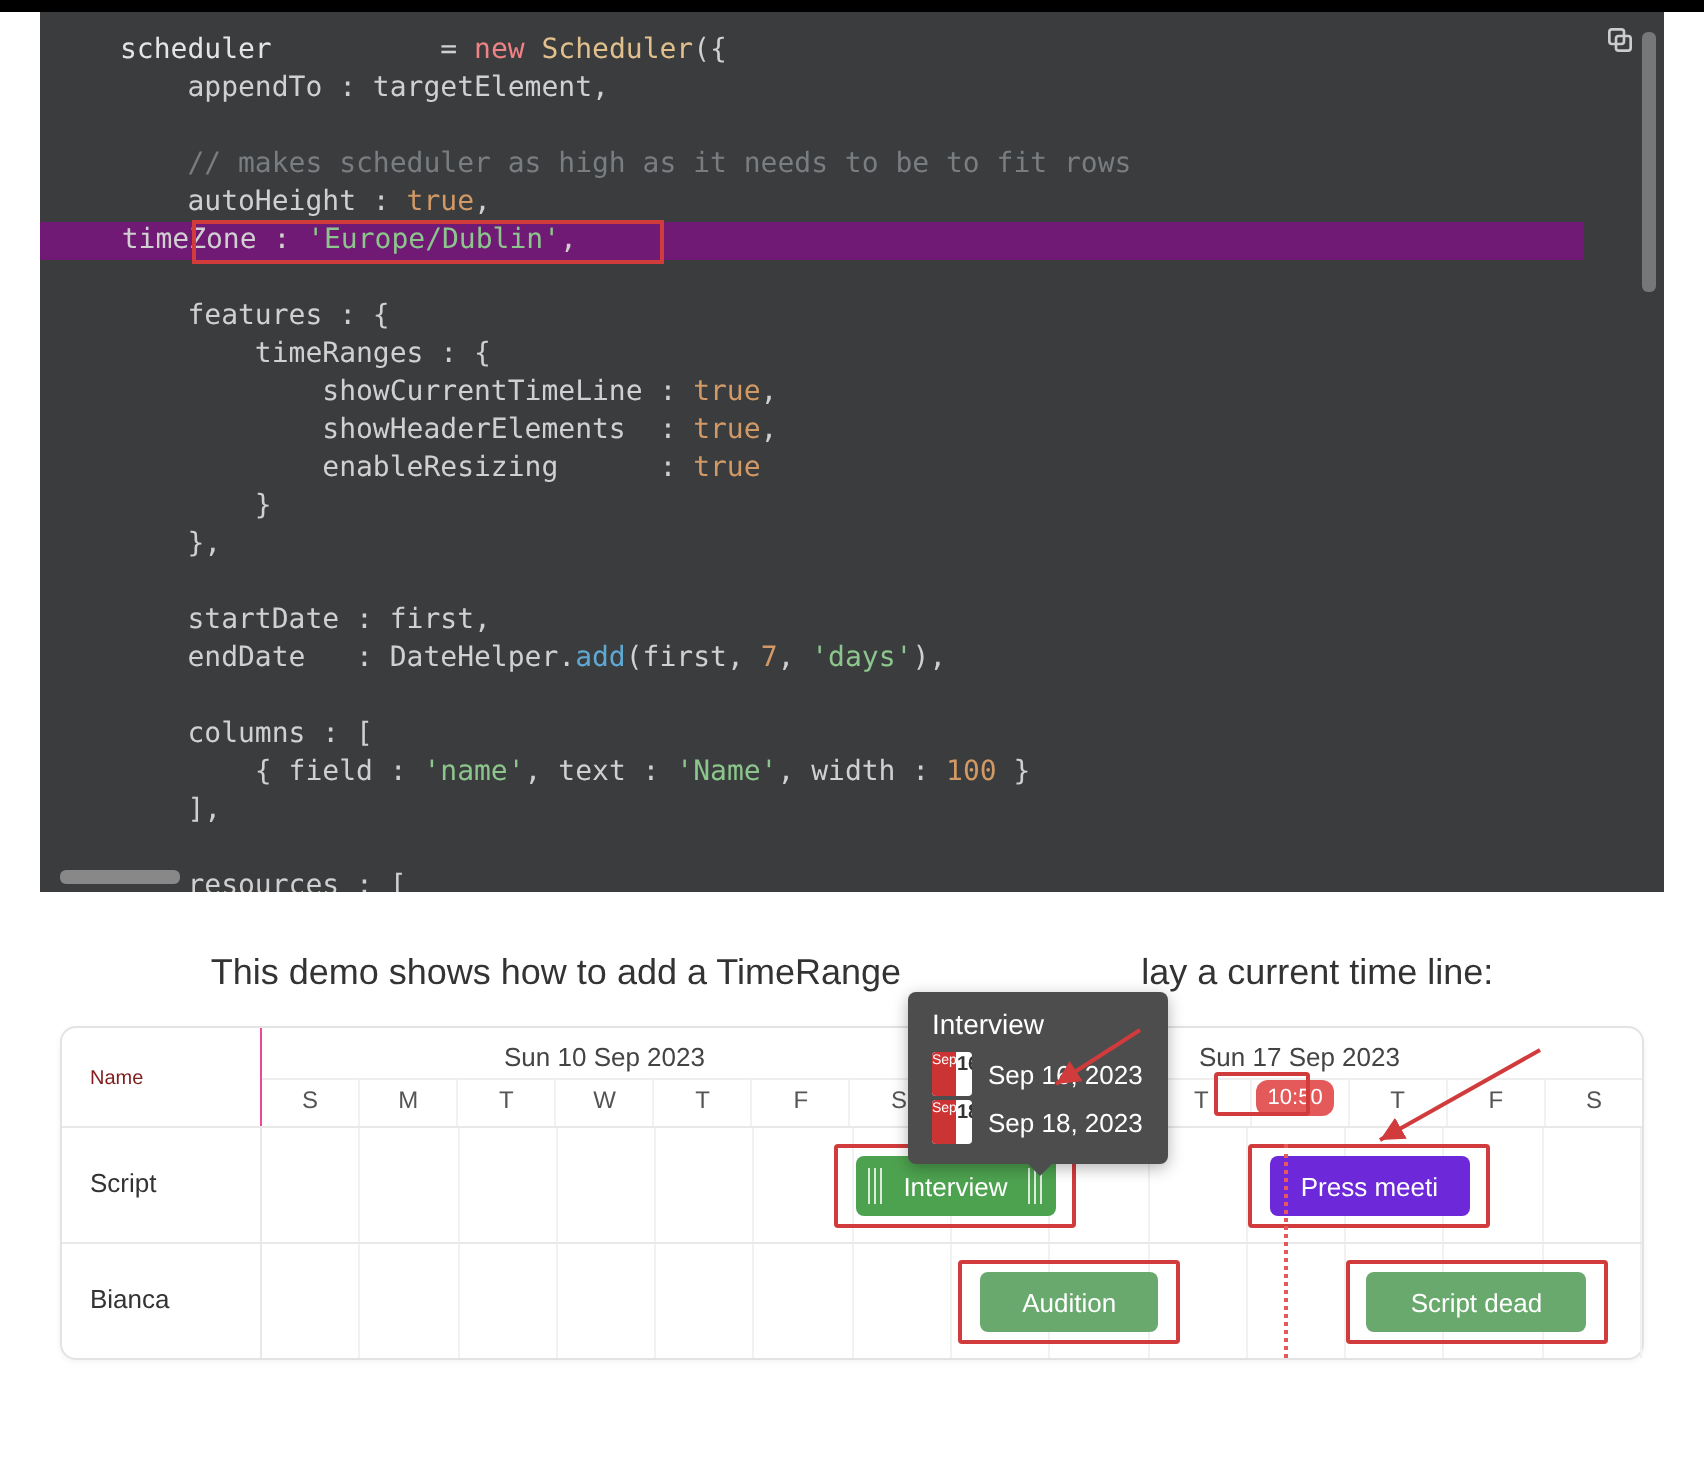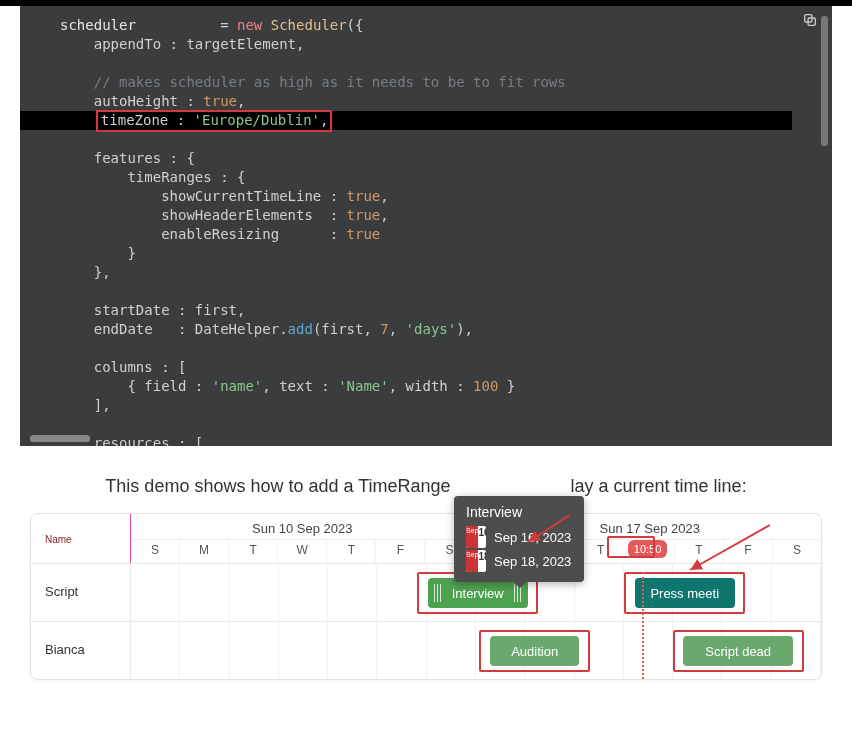--- a/index.html
+++ b/index.html
@@ -29,24 +29,24 @@
   .code-block pre { white-space: pre; padding-left: 40px; }
   .tok-var { color: #e5e5e5; }
   .tok-kw  { color: #f08184; }
   .tok-cls { color: #e2c08d; }
   .tok-str { color: #8cc68c; }
   .tok-num { color: #d19966; }
   .tok-bool{ color: #d19966; }
   .tok-cmt { color: #7a7d80; }
   .tok-fn  { color: #5fa8d3; }
   .hl-line {
-    background: #000000;
+    background: #701a75;
     display: inline-block;
     width: 100%;
-    margin-left:-40px; padding-left:64px;
+    margin-left:-40px; padding-left:24px;
   }
   .hl-box {
     border: 2px solid #d23b3b;
     position: absolute;
     left: 76px;
     top: 104px;
     width: 236px;
     height: 22px;
     pointer-events: none;
   }
@@ -325,21 +325,21 @@
               <i></i>
             </span>
           <span style="flex:1;text-align:center;">Interview</span>
           <span class="ev-handle">
               <i></i>
               <i></i>
               <i></i>
             </span>
         </div>
 
-        <div class="event" style="left:73%; width:14.5%; background:#0f766e;">
+        <div class="event" style="left:73%; width:14.5%; background:#6d28d9;">
           <span>Press meeti</span>
         </div>
 
         <div class="redbox" style="left:41.5%; top:8px; width:17.5%; height:42px;"></div>
         <div class="redbox" style="left:71.5%; top:8px; width:17.5%; height:42px;"></div>
         <div class="redbox" style="left:69%; top:-28px; width:7%; height:22px;"></div>
 
       </div>
     </div>
 

